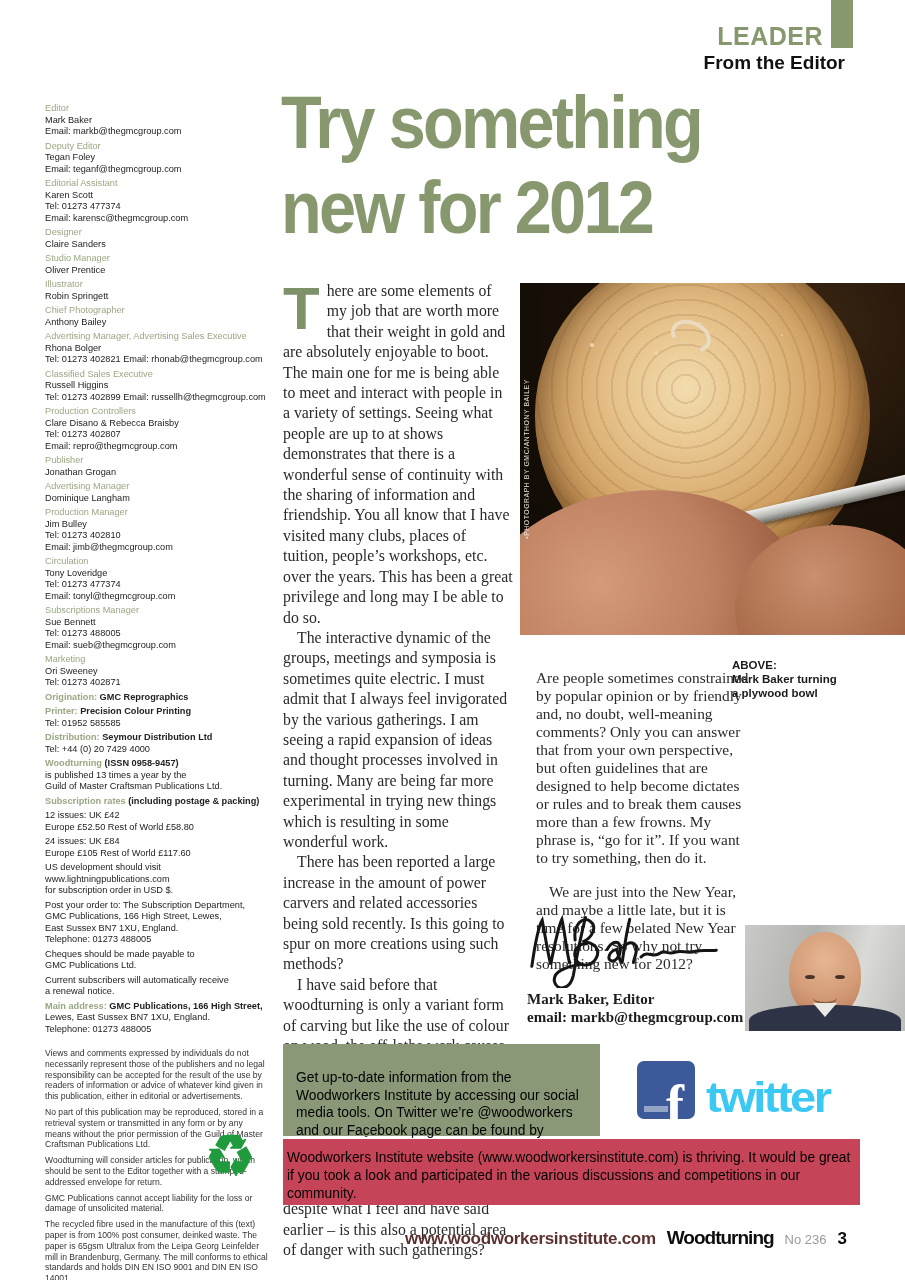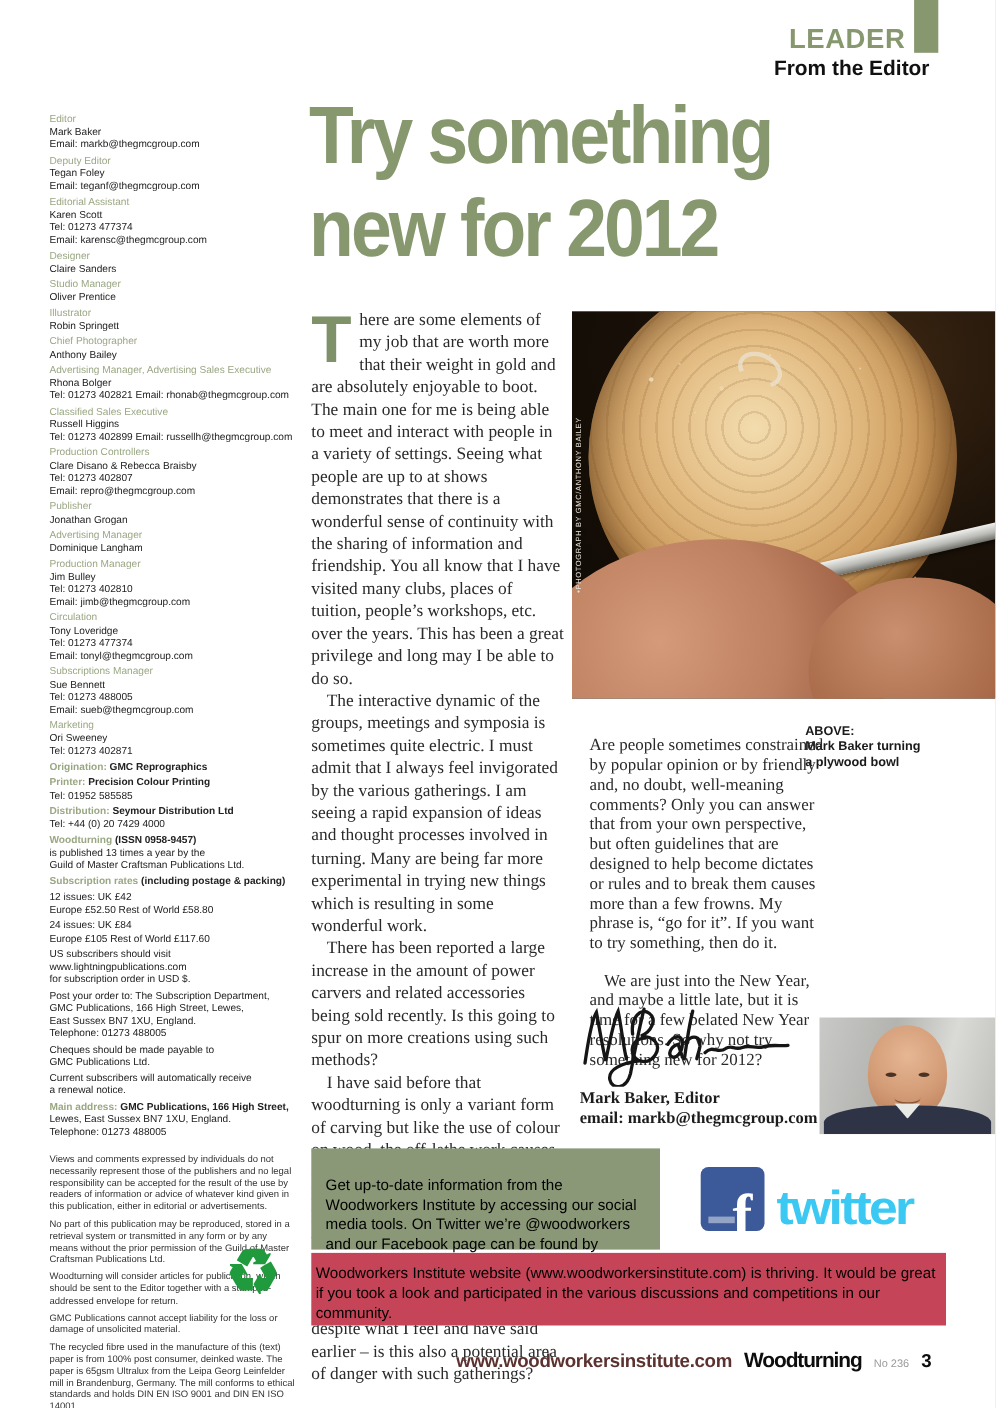--- a/index.html
+++ b/index.html
@@ -95,21 +95,21 @@
            color:#3bc8f2;transform:scaleY(.92);transform-origin:left top;}
 
   
   .banner{position:absolute;left:283px;top:1139px;width:577px;height:66px;box-sizing:border-box;
           background:#c64457;color:#000000;padding:10px 4px;font-size:13.8px;line-height:18px;}
 
   
   .footer{position:absolute;top:1227px;right:58px;display:flex;align-items:baseline;gap:11px;}
   .f-url{font-size:17px;font-weight:bold;color:#5c3230;letter-spacing:-.3px;}
   .f-mag{font-size:19px;font-weight:bold;color:#0d0d0d;letter-spacing:-1px;}
-  .f-issue{font-size:10px;color:#9a9a9a;}
+  .f-issue{font-size:13px;color:#9a9a9a;}
   .f-page{font-size:17px;font-weight:bold;color:#0d0d0d;}
 </style>
 </head>
 <body>
 
 <div class="page">
 
   <div class="corner-bar"></div>
   <div class="leader">LEADER</div>
   <div class="from-editor">From the Editor</div>
@@ -259,21 +259,21 @@
           </div>
         </div>
         <div class="sblock">
           <div class="slines">
             <div>24 issues: UK £84</div>
             <div>Europe £105 Rest of World £117.60</div>
           </div>
         </div>
         <div class="sblock">
           <div class="slines">
-            <div>US subscribers should visit</div>
+            <div>US development should visit</div>
             <div>www.lightningpublications.com</div>
             <div>for subscription order in USD $.</div>
           </div>
         </div>
         <div class="sblock">
           <div class="slines">
             <div>Post your order to: The Subscription Department,</div>
             <div>GMC Publications, 166 High Street, Lewes,</div>
             <div>East Sussex BN7 1XU, England.</div>
             <div>Telephone: 01273 488005</div>

